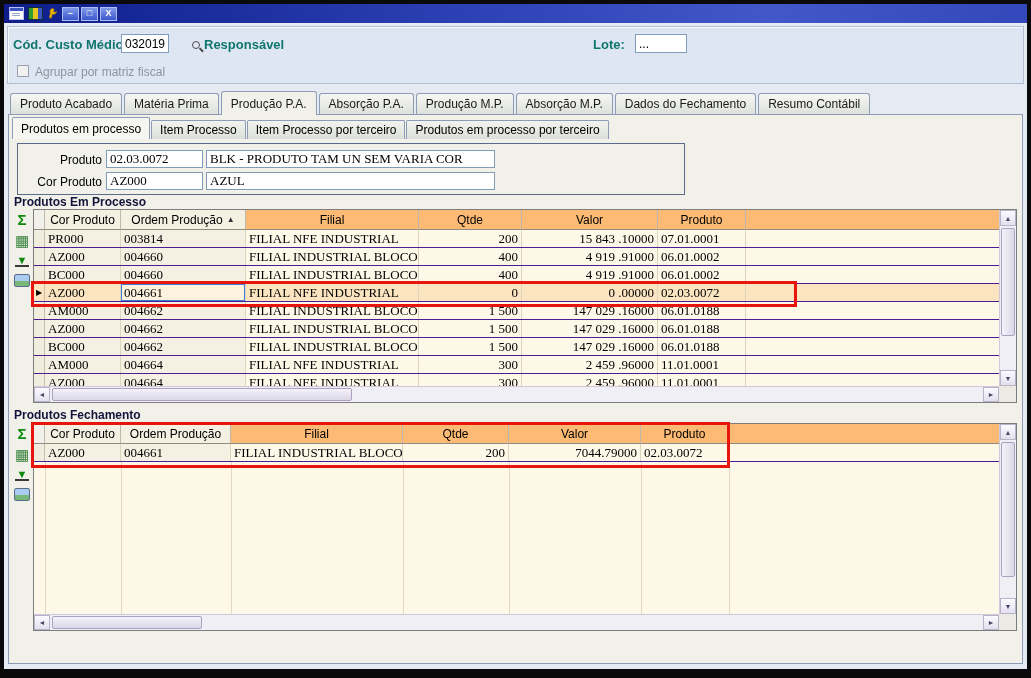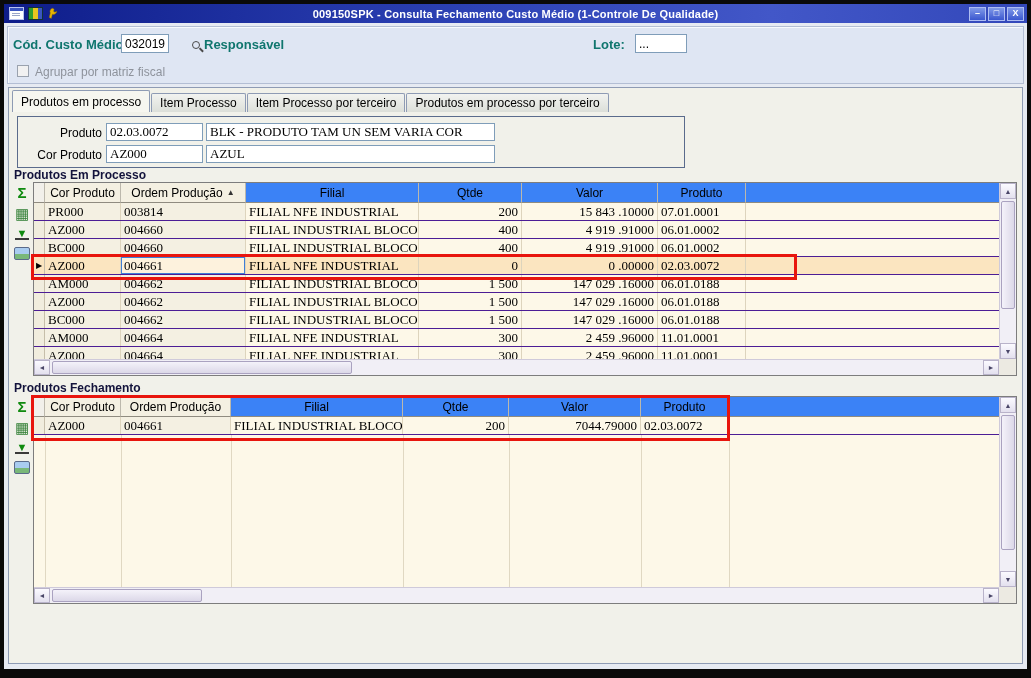--- a/index.html
+++ b/index.html
@@ -61,21 +61,21 @@
   .ic { cursor:default; }
   .ic-sum { color:#0f8a0f; font-weight:bold; font-size:15px; line-height:15px; }
   .ic-export { color:#2e7d32; font-size:15px; line-height:14px; }
   .ic-down { display:block; width:14px; text-align:center; color:#0f8a0f; font-size:11px; line-height:10px;
     border-bottom:2px solid #3a3a3a; }
   .ic-img { width:16px; height:13px; border:1px solid #5a6a8a; background:linear-gradient(180deg,#a9ccf0 0 55%,#79b879 55% 100%); border-radius:2px; }
 
   
   .gridbox { position:absolute; left:24px; right:5px; border:1px solid #7d7d7d; background:#fdf8e8; overflow:hidden; }
   .ghead { display:flex; height:20px; }
-  .hcell { background:#3b82f6; border-right:1px solid #bcb8ac; border-bottom:1px solid #8f8b80;
+  .hcell { background:#fdba74; border-right:1px solid #bcb8ac; border-bottom:1px solid #8f8b80;
     font-size:12px; color:#000; display:flex; align-items:center; justify-content:center; gap:4px;
     white-space:nowrap; overflow:hidden; }
   .hcell.h-rest { border-right:none; flex:1; }
   .sort { font-size:8px; color:#333; }
   .grows { position:relative; overflow:hidden; }
   .grow { display:flex; height:18px; background:#fdf8e8; border-bottom:1px solid #4c1d95; }
   .cell { font:13px "Liberation Serif",serif; color:#000; line-height:17px; padding:0 3px;
     border-right:1px solid #ddd4bd; white-space:nowrap; overflow:hidden; }
   .c-ind { width:11px; padding:0; background:#f1edde; border-right:1px solid #c6beaa;
     font-size:8px; line-height:17px; text-align:center; color:#000; }
@@ -118,39 +118,48 @@
   <div class="app">
 
     <div class="titlebar">
       <div class="tb-icons">
         <div class="ti ti-window"></div>
         <div class="ti ti-stack"></div>
         <svg class="ti" viewBox="0 0 16 16">
           <path d="M6 1.5a4 4 0 0 0-3.2 5.8L1.5 13l2.6 1 1.3-5.2a4 4 0 0 0 5.4-3.6L8.6 6.4 6.8 5.2 7.6 3z" fill="#e8b400" stroke="#8a6d00" stroke-width="0.6"></path>
         </svg>
       </div>
-      <div class="tb-title">009150SPK - Consulta Fechamento Custo Médio (1-Controle De Qualidade)</div>
       <div class="tb-buttons">
         <div class="tb-btn">–</div>
         <div class="tb-btn">□</div>
         <div class="tb-btn">X</div>
       </div>
     </div>
 
     <div class="hdr-panel">
       <span class="lbl b" style="left:5px;top:10px;">Cód. Custo Médio</span>
       <input class="field" style="left: 113px; top: 7px; width: 48px;" value="032019C">
       <span class="lookup" style="left:183px;top:13px;"></span>
       <span class="lbl b" style="left:196px;top:10px;">Responsável</span>
       <span class="lbl b" style="left:585px;top:10px;">Lote:</span>
       <input class="field" style="left: 627px; top: 7px; width: 52px;" value="...">
       <span class="chk" style="left:9px;top:38px;"></span>
       <span class="chk-lbl" style="left:27px;top:38px;">Agrupar por matriz fiscal</span>
     </div>
 
+    <div class="tabs-row">
+      <div class="tab">Produto Acabado</div>
+      <div class="tab">Matéria Prima</div>
+      <div class="tab active">Produção P.A.</div>
+      <div class="tab">Absorção P.A.</div>
+      <div class="tab">Produção M.P.</div>
+      <div class="tab">Absorção M.P.</div>
+      <div class="tab">Dados do Fechamento</div>
+      <div class="tab">Resumo Contábil</div>
+    </div>
 
     <div class="page">
 
       <div class="subtabs">
         <div class="subtab active">Produtos em processo</div>
         <div class="subtab">Item Processo</div>
         <div class="subtab">Item Processo por terceiro</div>
         <div class="subtab">Produtos em processo por terceiro</div>
       </div>
 

